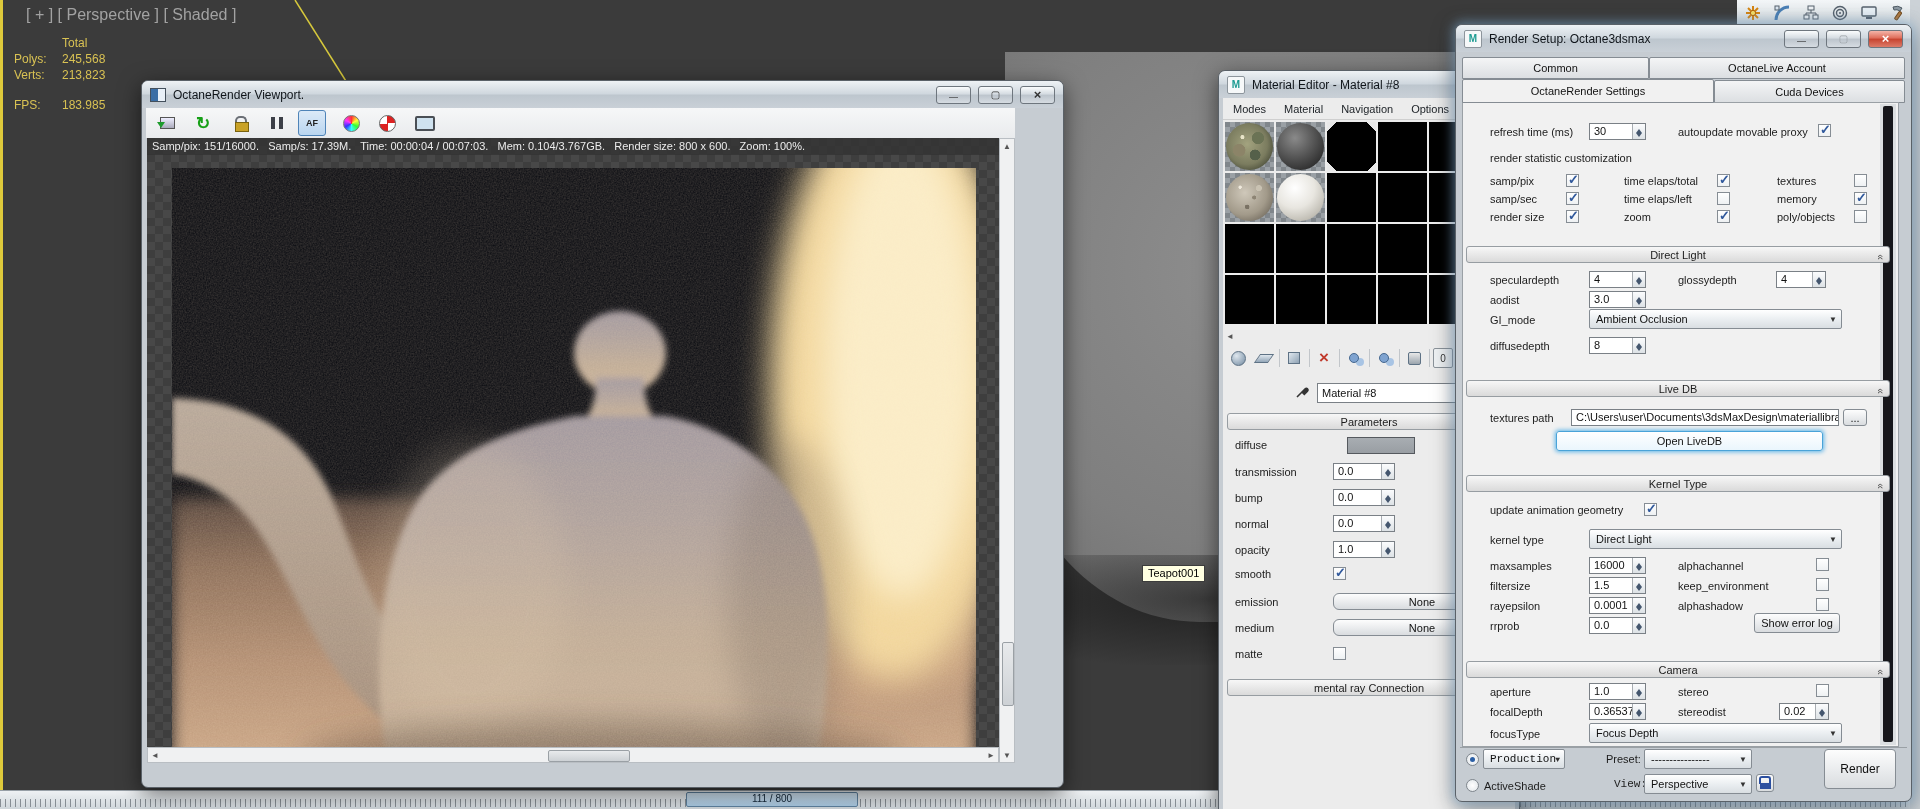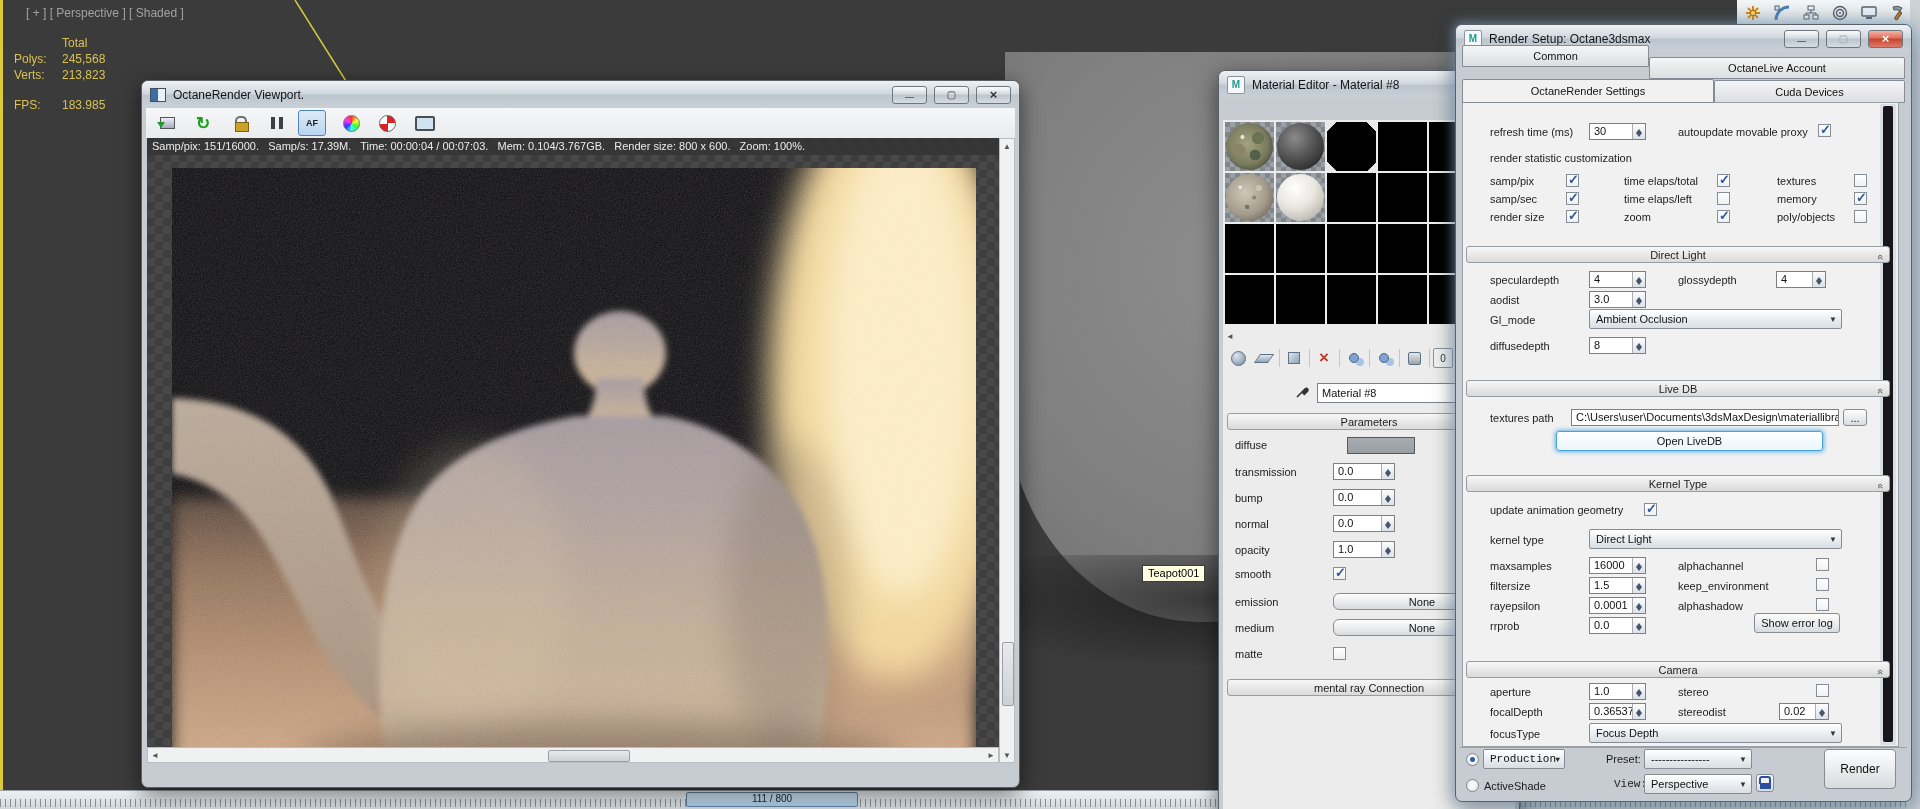--- a/index.html
+++ b/index.html
@@ -117,21 +117,21 @@
   <svg class="a" width="1920" height="809" style="left:0;top:0;z-index:2;pointer-events:none;">
     <line x1="295" y1="0" x2="432" y2="218" stroke="#d6c83c" stroke-width="1.5"></line>
   </svg>
 
   <div class="a" style="left:1005px;top:52px;width:540px;height:570px;z-index:1;
               background:radial-gradient(ellipse at 42% 38%,#8d8d8d,#7f7f7f 55%,#6e6e6e 90%);
               border-radius:0 0 42% 36%/0 0 52% 40%;"></div>
   <div class="a" style="left:1000px;top:555px;width:460px;height:110px;z-index:1;
               background:radial-gradient(ellipse at 45% 40%,rgba(15,15,15,.6),rgba(30,30,30,.25) 55%,transparent 75%);"></div>
 
-  <div class="a" style="left:10px;top:6px;color:#a2a2a2;font-size:12px;z-index:2;padding-left:16px;">[ + ] [ Perspective ] [ Shaded ]</div>
+  <div class="a" style="left:10px;top:6px;color:#a2a2a2;font-size:16px;z-index:2;padding-left:16px;">[ + ] [ Perspective ] [ Shaded ]</div>
   <div class="a hud" style="left:62px;top:36px;z-index:2;">Total</div>
   <div class="a hud" style="left:14px;top:52px;z-index:2;">Polys:</div>
   <div class="a hud" style="left:62px;top:52px;z-index:2;">245,568</div>
   <div class="a hud" style="left:14px;top:68px;z-index:2;">Verts:</div>
   <div class="a hud" style="left:62px;top:68px;z-index:2;">213,823</div>
   <div class="a hud" style="left:14px;top:98px;z-index:2;">FPS:</div>
   <div class="a hud" style="left:62px;top:98px;z-index:2;">183.985</div>
 
   <div class="a" style="left:1142px;top:565px;background:#ffffe1;border:1px solid #3c3c3c;padding:1px 5px 2px;
               font-size:11px;color:#000;z-index:25;">Teapot001</div>
@@ -187,21 +187,21 @@
     <span class="cp-ic">
       <svg width="16" height="16" viewBox="0 0 16 16">
           <rect x="7" y="6" width="3" height="9" rx="1" fill="#b5793c" stroke="#6e4415" transform="rotate(35 8 10)"></rect>
           <path d="M3,2 Q8,0 12,3 L10,6 Q7,4 4,5 Z" fill="#8e9aa4" stroke="#4e5a64"></path>
         </svg>
       </span>
   </div>
 
   <div class="a" style="left:1910px;top:0;width:10px;height:809px;background:#ccd2d7;z-index:6;"></div>
 
-  <div class="win" style="left:141px;top:80px;width:877px;height:706px;z-index:10;">
+  <div class="win" style="left:141px;top:80px;width:877px;height:706px;z-index:10;padding-left:44px;">
     <div class="tbar">
       <span style="width:14px;height:12px;background:linear-gradient(90deg,#3a6ea5 50%,#e8f0f8 50%);border:1px solid #44505c;"></span>
       <span class="title">OctaneRender Viewport.</span>
       <span style="flex:1"></span>
       <span class="wbtn glyph-min"></span>
       <span class="wbtn glyph-max"></span>
       <span class="wbtn glyph-x"></span>
     </div>
 
     <div class="a" style="left:4px;top:27px;width:869px;height:30px;background:linear-gradient(#f6f7f8,#e9ebed);border-bottom:1px solid #c8ccd0;">
@@ -285,20 +285,27 @@
       <span class="sb-ar" style="right:0;top:0;">►</span>
     </div>
   </div>
 
   <div class="win" style="left:1218px;top:70px;width:300px;height:739px;z-index:20;border-radius:7px 7px 0 0;overflow:hidden;">
     <div class="tbar">
       <span class="maxicon"></span>
       <span class="title">Material Editor - Material #8</span>
     </div>
 
+    <div class="a" style="left:4px;top:27px;width:292px;height:22px;background:#ececec;border-bottom:1px solid #cfcfcf;
+                display:flex;align-items:center;padding-left:10px;box-sizing:border-box;">
+      <span class="menu-item">Modes</span>
+      <span class="menu-item">Material</span>
+      <span class="menu-item">Navigation</span>
+      <span class="menu-item">Options</span>
+    </div>
     <div class="a" style="left:4px;top:49px;width:292px;height:690px;background:#ececec;"></div>
 
     <div class="slot" style="left:6px;top:51px;">
         <span class="sphere s-camo"></span>
       </div>
     <div class="slot" style="left:57px;top:51px;">
         <span class="sphere s-dark"></span>
       </div>
     <div class="slot slot-active" style="left:108px;top:51px;"></div>
     <div class="slot slot-black" style="left:159px;top:51px;"></div>
@@ -391,21 +398,21 @@
               box-shadow:0 0 12px 2px rgba(140,190,230,.55),0 6px 22px rgba(0,0,0,.5);">
     <div class="tbar">
       <span class="maxicon"></span>
       <span class="title">Render Setup: Octane3dsmax</span>
       <span style="flex:1"></span>
       <span class="wbtn glyph-min"></span>
       <span class="wbtn glyph-max" style="color:#9aa0a6;"></span>
       <span class="wbtn glyph-x close-red"></span>
     </div>
 
-    <div class="tab" style="left:6px;top:20px;width:187px;height:22px;">Common</div>
+    <div class="tab" style="left:6px;top:32px;width:187px;height:22px;">Common</div>
     <div class="tab" style="left:193px;top:32px;width:256px;height:22px;">OctaneLive Account</div>
     <div class="tab active" style="left:6px;top:54px;width:252px;height:24px;text-align:right;">OctaneRender Settings</div>
     <div class="tab" style="left:258px;top:55px;width:191px;height:23px;">Cuda Devices</div>
 
     <div class="a" style="left:6px;top:77px;width:437px;height:645px;background:#f1f1f1;border:1px solid #9aa0a5;box-sizing:border-box;"></div>
 
     <div class="a" style="left:424px;top:79px;width:16px;height:641px;background:#dcdfe1;">
       <span class="a" style="left:3px;top:2px;width:10px;height:636px;background:#17171b;border-radius:2px;"></span>
     </div>
 

